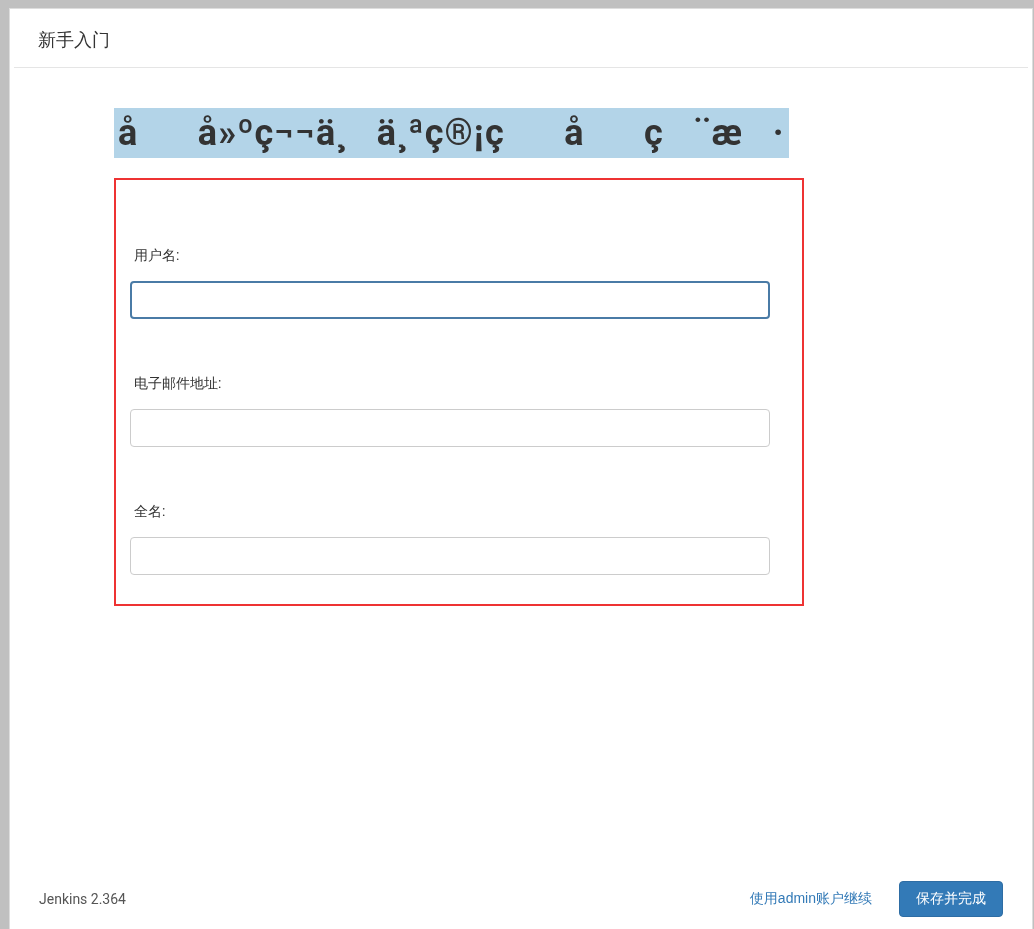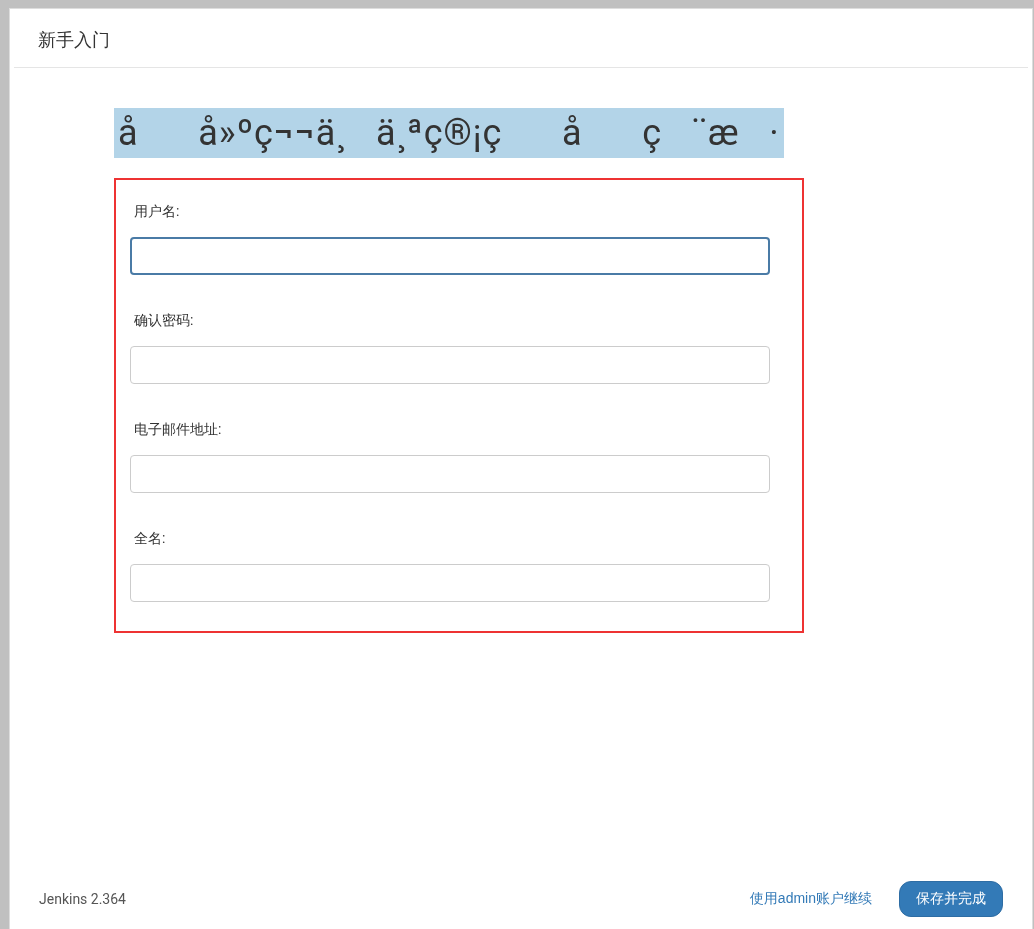--- a/index.html
+++ b/index.html
@@ -26,36 +26,37 @@
       padding: 15px 20px;
       border-bottom: 1px solid #e5e5e5;
       font-size: 18px;
       color: #333;
     }
     .modal-body {
       padding: 40px 100px 20px 100px;
     }
     .page-title {
       font-size: 36px;
-      font-weight: normal;
+      font-weight: bold;
       color: #333;
       margin-bottom: 30px;
       background: #b3d4e8;
       display: inline;
       line-height: 1.4;
       letter-spacing: 1px;
     }
     .form-container {
       border: 2px solid #e33;
       padding: 15px 10px 25px 10px;
       margin-top: 20px;
       width: 690px;
     }
     .form-group {
       margin-bottom: 25px;
+      margin-top: 44px;
     }
     .form-group:last-child {
       margin-bottom: 0;
     }
     .form-label {
       display: block;
       font-size: 14px;
       color: #333;
       margin-bottom: 12px;
     }
@@ -95,21 +96,21 @@
       background: none;
       border: none;
       font-size: 14px;
       cursor: pointer;
       padding: 8px 12px;
     }
     .btn-primary {
       background: #337ab7;
       color: #fff;
       border: 1px solid #2e6da4;
-      border-radius: 12px;
+      border-radius: 4px;
       padding: 8px 16px;
       font-size: 14px;
       cursor: pointer;
     }
   </style>
 </head>
 <body>
 
 <div class="modal">
   <div class="modal-header">
@@ -120,24 +121,20 @@
     <h1 class="page-title">åå»ºç¬¬ä¸ä¸ªç®¡çåç¨æ·</h1>
     
     <div class="form-container">
 
       <div class="form-group">
         <label class="form-label">用户名:</label>
         <input type="text" class="form-input focused" value="" style="">
       </div>
 
 
-      <div class="form-group">
-        <label class="form-label">确认密码:</label>
-        <input type="password" class="form-input" value="" style="">
-      </div>
 
       <div class="form-group">
         <label class="form-label">电子邮件地址:</label>
         <input type="text" class="form-input" value="" style="">
       </div>
 
       <div class="form-group">
         <label class="form-label">全名:</label>
         <input type="text" class="form-input" value="" style="">
       </div>

